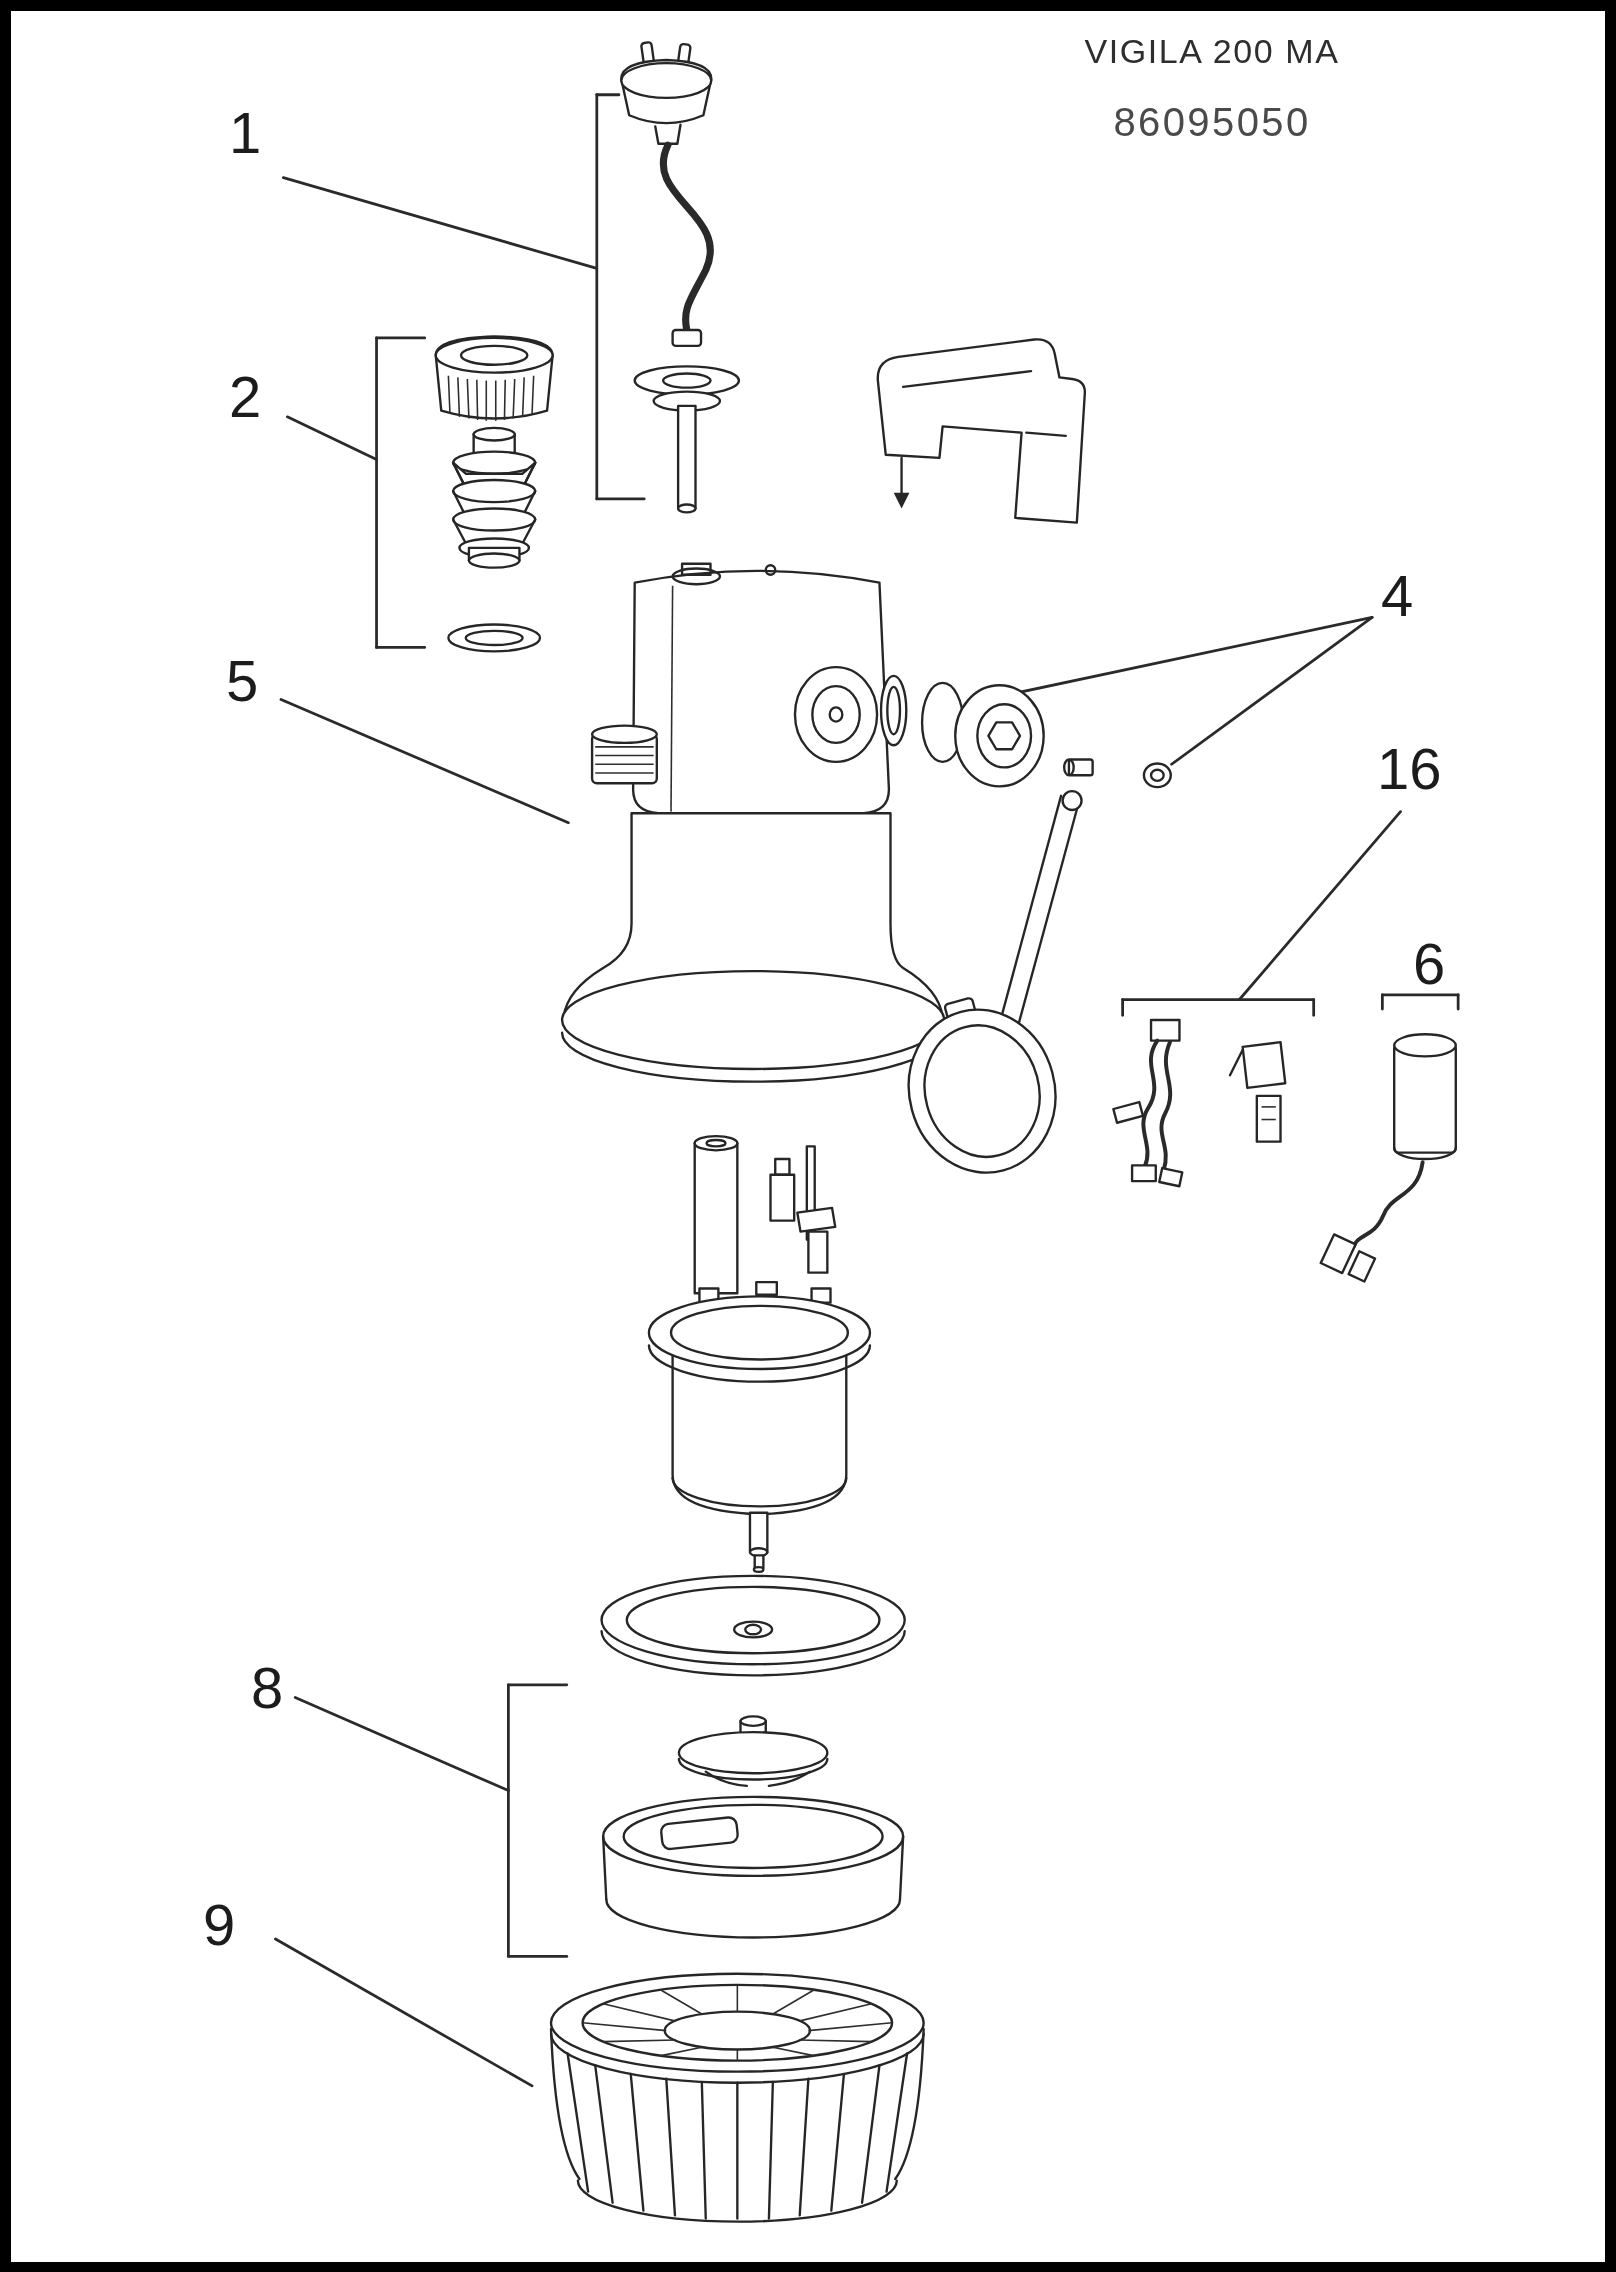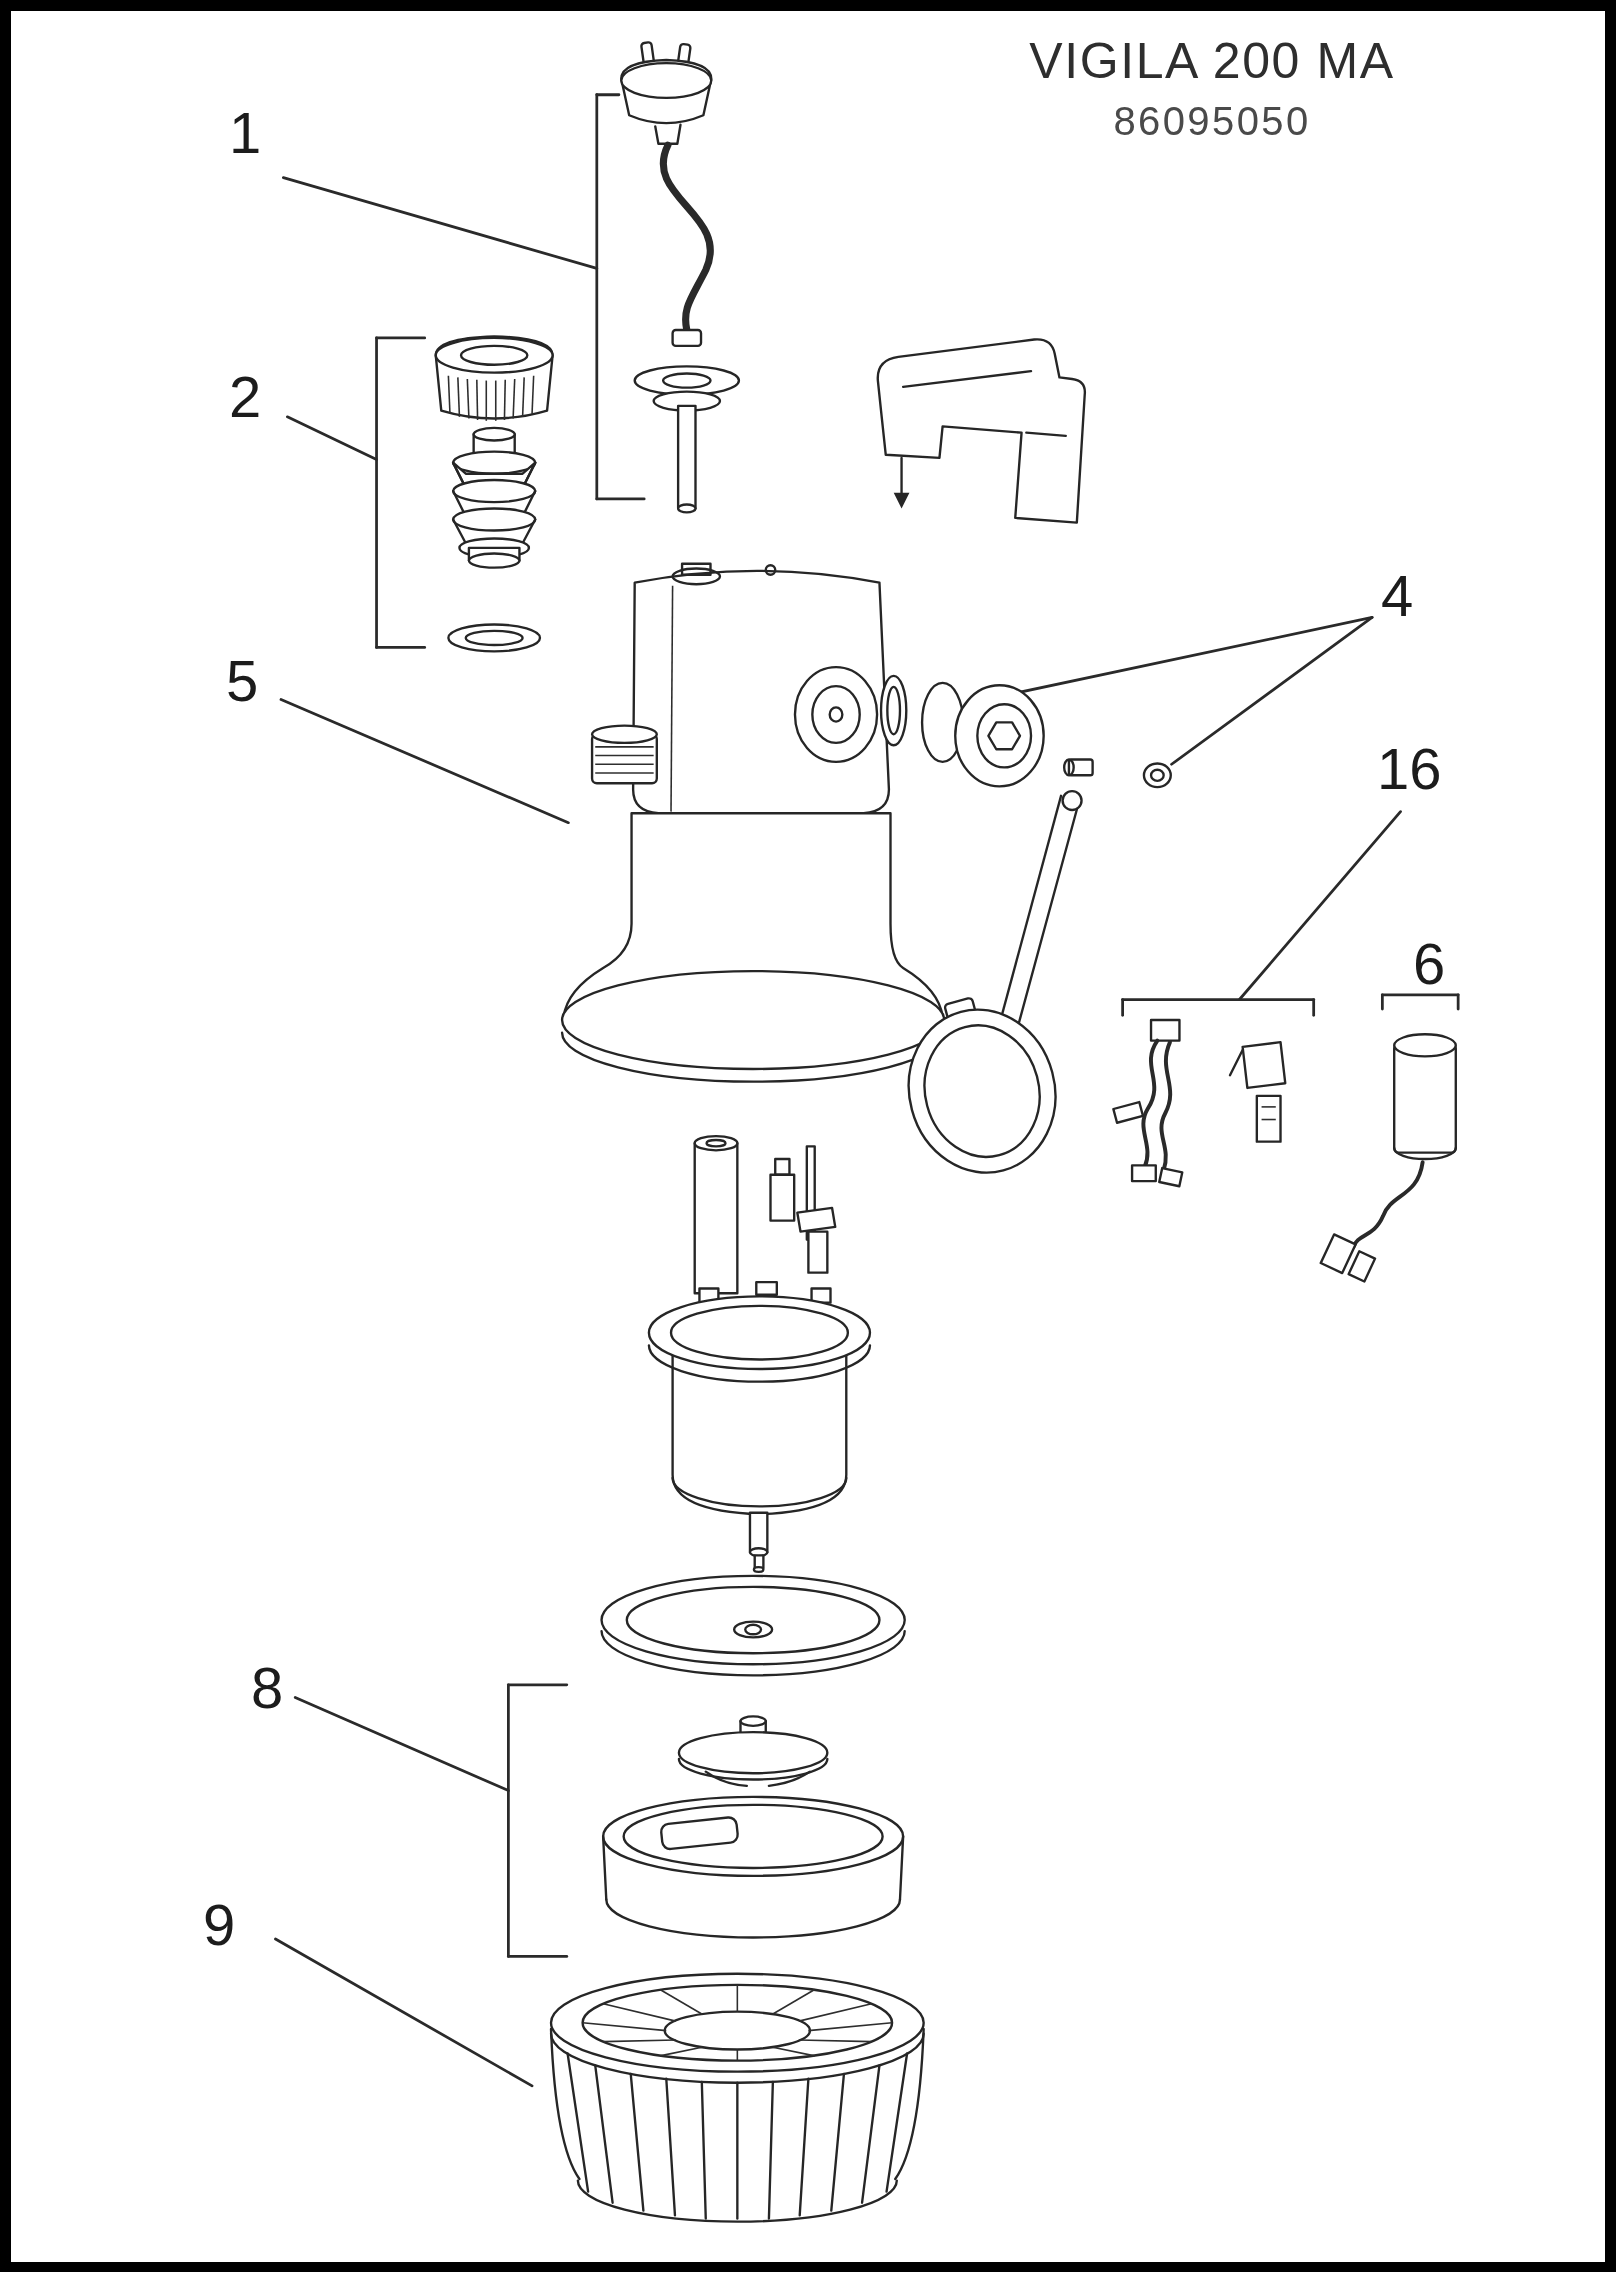--- a/index.html
+++ b/index.html
@@ -8,22 +8,22 @@
     width:1616px;height:2273px;
     background:#ffffff;
     border:11.2px solid #000000;
     box-sizing:border-box;
     overflow:hidden;
     font-family:"Liberation Sans", sans-serif;
   }
   .diagram-svg{position:absolute;left:0;top:0;width:100%;height:100%;}
   .txt{position:absolute;color:#222;white-space:nowrap;}
   .title-block{position:absolute;left:937px;top:21px;width:528px;text-align:center;}
-  .title-line1{font-size:50px;letter-spacing:1.6px;color:#2e2e2e;font-weight:400;}
-  .title-line2{font-size:40px;letter-spacing:2.4px;color:#4a4a4a;margin-top:9px;font-weight:400;}
+  .title-line1{font-size:34px;letter-spacing:1.6px;color:#2e2e2e;font-weight:400;}
+  .title-line2{font-size:40px;letter-spacing:2.4px;color:#4a4a4a;margin-top:29px;font-weight:400;}
   .callout{font-size:58px;color:#1c1c1c;font-weight:400;}
   
   .ln{fill:none;stroke:#262626;stroke-width:3;stroke-linecap:round;stroke-linejoin:round;}
   .fw{fill:#ffffff;stroke:#262626;stroke-width:3;stroke-linejoin:round;}
   .thin{fill:none;stroke:#2e2e2e;stroke-width:2;}
   .cable{fill:none;stroke:#2a2a2a;stroke-width:9;stroke-linecap:round;}
   .wire{fill:none;stroke:#2a2a2a;stroke-width:5;stroke-linecap:round;}
   .leader{fill:none;stroke:#2a2a2a;stroke-width:3.5;stroke-linecap:round;}
 </style>
 </head>

